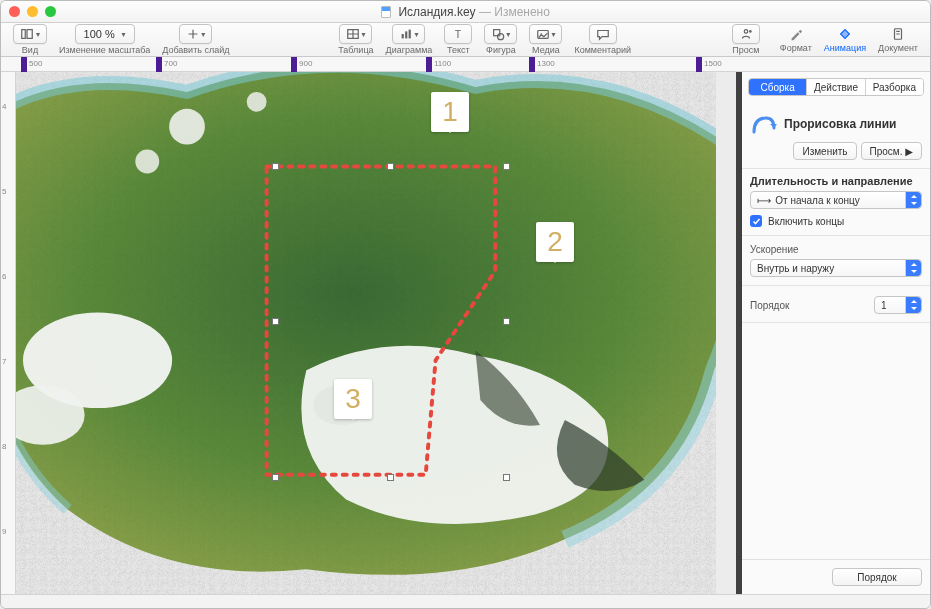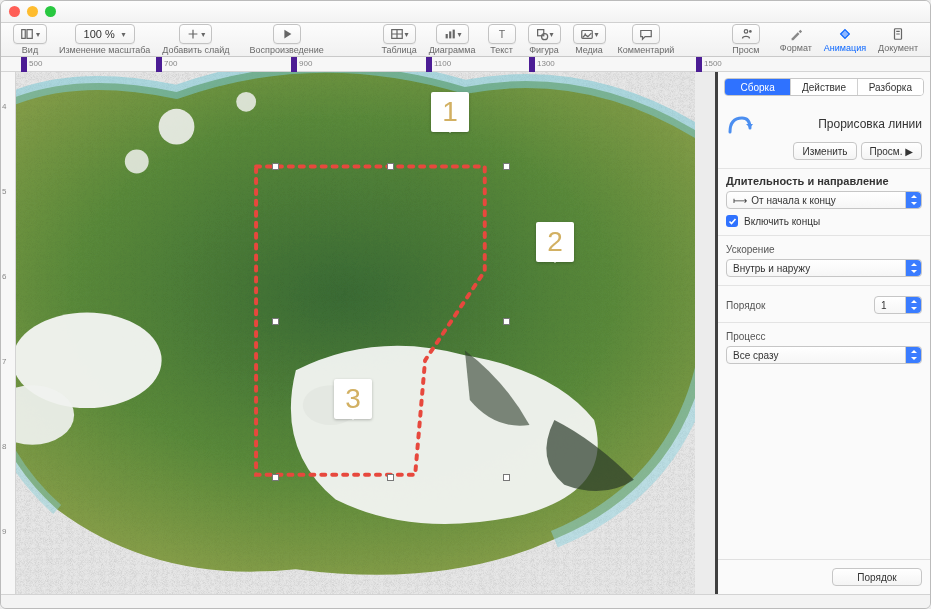--- a/index.html
+++ b/index.html
@@ -28,21 +28,21 @@
 .ruler { height: 15px; background: #f7f7f7; border-bottom: 1px solid #d4d4d4; position: relative; font-size: 8px; color: #888; }
 .ruler .tick { position: absolute; top: 0; height: 15px; border-left: 6px solid #4c1d95; padding-left: 2px; line-height: 14px; }
 
 
 .main { display: flex; height: calc(100% - 22px - 34px - 15px - 14px); }
 .vruler { width: 15px; background: #f7f7f7; border-right: 1px solid #d4d4d4; position: relative; font-size: 8px; color: #888; }
 .vruler .vt { position: absolute; left: 1px; writing-mode: horizontal-tb; }
 
 .canvas { flex: 1; background: #e9e9e9; position: relative; overflow: hidden; }
 .map { position: absolute; left: 0; top: 0; right: 0; bottom: 0; }
-.inspector { width: 215px; background: #fafafa; border-left: 3px solid #404040; display: flex; flex-direction: column; font-size: 11px; color: #333; margin-left: 20px; }
+.inspector { width: 194px; background: #fafafa; border-left: 6px solid #404040; display: flex; flex-direction: column; font-size: 11px; color: #333; margin-left: 20px; }
 
 
 .map svg { width: 100%; height: 100%; display: block; }
 .marker { position: absolute; width: 38px; height: 40px; background: #fff; border-radius: 2px; display: flex; align-items: center; justify-content: center; font-size: 28px; font-weight: 500; color: #d2b062; box-shadow: 0 1px 3px rgba(0,0,0,.25); }
 .marker::after { content:""; position:absolute; bottom:-7px; left:50%; margin-left:-6px; width:0; height:0; border:6px solid transparent; border-top:7px solid #fff; }
 .selbox { position: absolute; border: 0 solid transparent; }
 .selhandle { position: absolute; width: 7px; height: 7px; background: #fff; border: 1px solid #777; }
 .sub-tabs { display:flex; margin:6px 6px 4px; border:1px solid #c7c7c7; border-radius:4px; overflow:hidden; height:18px; font-size:10px; }
 .sub-tab { flex:1; display:flex; align-items:center; justify-content:center; background:#fff; color:#333; }
 .sub-tab + .sub-tab { border-left:1px solid #d0d0d0; }
@@ -77,20 +77,25 @@
 </style>
 </head>
 <body>
 
 <div class="titlebar">
   <div class="traffic">
     <div class="dot close"></div>
     <div class="dot min"></div>
     <div class="dot max"></div>
   </div>
+  <div class="titletext">
+    <span class="docicon"></span>
+    <span>Исландия.key</span>
+    <span class="dim"> — <span>Изменено</span></span>
+  </div>
   <div style="width:70px"></div>
 </div>
 
 <div class="toolbar">
   <div class="tbtn seg">
     <div class="ic">
         <svg class="icon" viewBox="0 0 16 16">
           <rect x="2" y="3" width="4" height="10"></rect>
           <rect x="8" y="3" width="6" height="10"></rect>
         </svg>
@@ -109,28 +114,20 @@
     <div class="ic">
         <svg class="icon" viewBox="0 0 16 16">
           <line x1="8" y1="3" x2="8" y2="13"></line>
           <line x1="3" y1="8" x2="13" y2="8"></line>
         </svg>
         <span style="margin-left:1px;font-size:8px;color:#666">▾</span>
       </div>
     <div class="lb">Добавить слайд</div>
   </div>
   <div class="tsp"></div>
-  <div class="tbtn seg">
-    <div class="ic">
-        <svg class="icon" viewBox="0 0 16 16">
-          <polygon points="5,3 13,8 5,13" fill="#666" stroke="none"></polygon>
-        </svg>
-      </div>
-    <div class="lb">Воспроизведение</div>
-  </div>
   <div class="tfill"></div>
   <div class="tbtn seg">
     <div class="ic">
         <svg class="icon" viewBox="0 0 16 16">
           <rect x="2" y="3" width="12" height="10"></rect>
           <line x1="2" y1="8" x2="14" y2="8"></line>
           <line x1="8" y1="3" x2="8" y2="13"></line>
         </svg>
         <span style="margin-left:1px;font-size:8px;color:#666">▾</span>
       </div>
@@ -315,21 +312,21 @@
     </div>
 
     <div class="section" style="border-bottom:1px solid #e3e3e3;">
       <div class="row" style="align-items:center;">
         <div style="width:28px;height:28px;">
           <svg viewBox="0 0 28 28">
               <path d="M4 22 Q 4 8 16 8 Q 24 8 24 18" stroke="#4b8ef0" stroke-width="3" fill="none" stroke-linecap="round"></path>
               <polygon points="24,18 20,14 27,14" fill="#4b8ef0"></polygon>
             </svg>
         </div>
-        <div style="flex:1; text-align:right; font-weight:400; font-size:12px;">Прорисовка линии</div>
+        <div style="flex:1; font-weight:700; font-size:12px;">Прорисовка линии</div>
       </div>
       <div class="row" style="justify-content:flex-end; gap:4px;">
         <div class="btn">Изменить</div>
         <div class="btn">Просм. ▶</div>
       </div>
     </div>
 
     <div class="section">
       <h4>Длительность и направление</h4>
       <div class="row">
@@ -377,34 +374,20 @@
           <div class="cap">
               <svg width="8" height="10" viewBox="0 0 8 10">
                 <polygon points="4,0 7,3 1,3" fill="#fff"></polygon>
                 <polygon points="4,10 7,7 1,7" fill="#fff"></polygon>
               </svg>
             </div>
         </div>
       </div>
     </div>
 
-    <div class="section" style="border-bottom:none;">
-      <div class="label">Процесс</div>
-      <div class="row">
-        <div class="select">
-          <span>Все сразу</span>
-          <div class="cap">
-              <svg width="8" height="10" viewBox="0 0 8 10">
-                <polygon points="4,0 7,3 1,3" fill="#fff"></polygon>
-                <polygon points="4,10 7,7 1,7" fill="#fff"></polygon>
-              </svg>
-            </div>
-        </div>
-      </div>
-    </div>
 
     <div class="insp-bottom">
       <div class="btn" style="width:90px; justify-content:center;">Порядок</div>
     </div>
   </div>
 </div>
 
 <div class="status"></div>
 
 </body></html>

